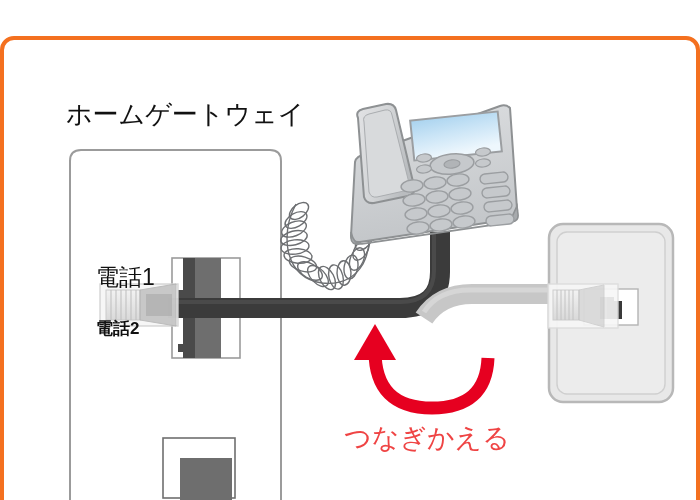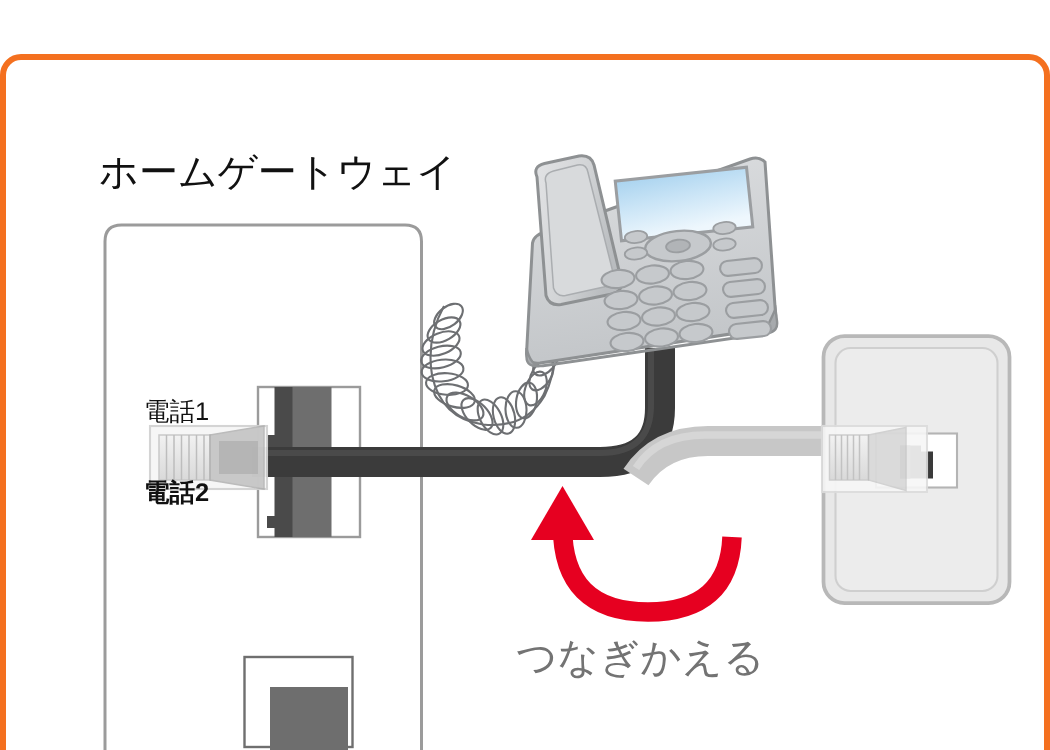--- a/index.html
+++ b/index.html
@@ -34,31 +34,31 @@
     color:#111111;
     line-height:1;
   }
   #title-label{
     left:66px; top:65px;
     font-size:26px;
     letter-spacing:0px;
   }
   #port1-label{
     left:96px; top:230px;
-    font-size:17px;
+    font-size:23px;
   }
   #port2-label{
     left:96px; top:284px;
     font-size:17px;
     font-weight:bold;
   }
   #action-label{
     left:344px; top:389px;
     font-size:27px;
-    color:#737373;
+    color:#ef4444;
   }
 </style>
 </head>
 <body>
 
 <div id="stage">
 
   <svg class="svg-layer" viewBox="0 0 700 500" xmlns="http://www.w3.org/2000/svg">
     <defs>
       <linearGradient id="lcdGrad" x1="0" y1="0" x2="0.25" y2="1">

